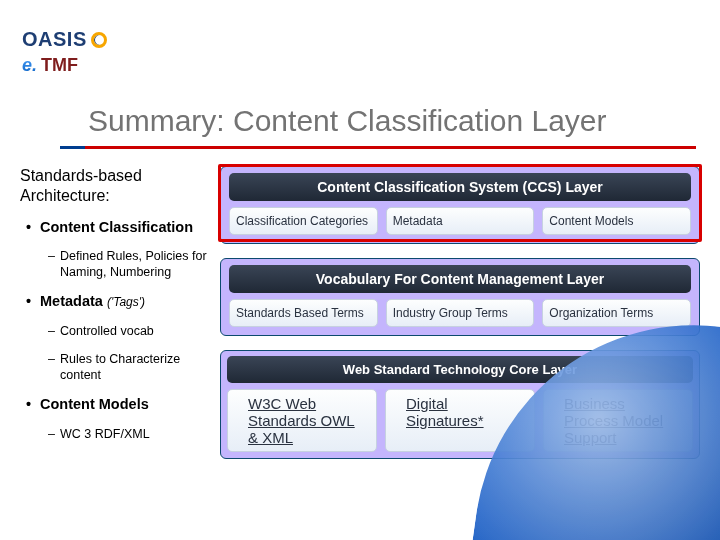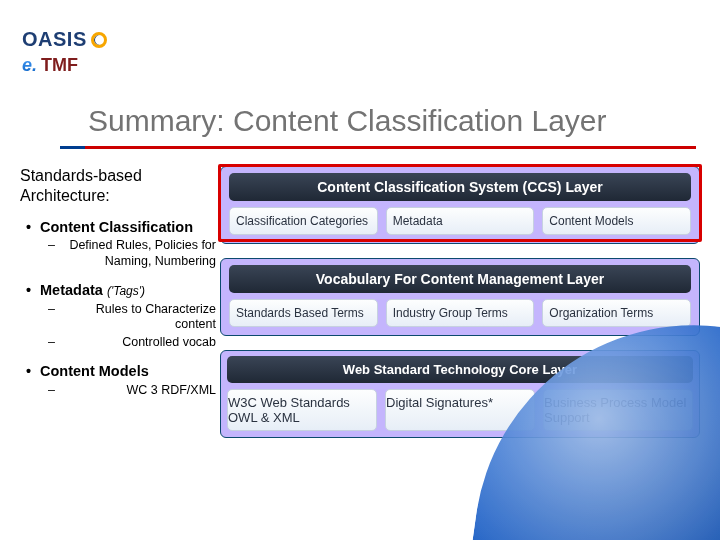--- a/index.html
+++ b/index.html
@@ -22,34 +22,34 @@
   .title-rule { margin-top:8px; height:3px; width:100%;
     background: linear-gradient(to right, #003d8f 0%, #003d8f 4%, #c00 4%, #c00 100%); }
 
   
   .left { position:absolute; top:166px; left:20px; width:196px; font-size:14px; }
   .left .hd { font-size:16px; line-height:1.25; }
   .left ul { list-style:none; }
   .left li.b1 { margin-top:12px; padding-left:20px; position:relative; font-weight:700; font-size:14.5px; line-height:1.25; }
   .left li.b1::before { content:"•"; position:absolute; left:6px; top:0; }
   .left li.b1 .note { font-weight:400; font-size:12px;font-style:italic; }
-  .left li.b2 { margin-top:2px; padding-left:40px; position:relative; font-weight:400; font-size:12.5px; line-height:1.25;text-align:right; }
+  .left li.b2 { margin-top:13px; padding-left:40px; position:relative; font-weight:400; font-size:12.5px; line-height:1.25; }
   .left li.b2::before { content:"–"; position:absolute; left:28px; top:0; }
 
   
   .diagram { position:absolute; top:166px; left:220px; width:480px; }
   .layer { border:1px solid #0c4a6e; border-radius:6px; padding:6px 8px 8px; margin-bottom:14px;
     background:#c4b5fd; }
   .layer-title { margin:0 auto 6px; text-align:center; font-weight:700; font-size:14px; color:#fff;
     background:linear-gradient(#3a4556,#1f2835); border-radius:5px; padding:6px 8px; }
   .subrow { display:flex; gap:8px; }
   .pill { flex:1; text-align:left; font-size:12px; padding:6px 6px; border-radius:5px;
     background:linear-gradient(#fdfefe,#e7eef7); border:1px solid #c6d1e0; color:#2a3240; }
   .layer.small .layer-title { font-size:13px; }
-  .layer.small .pill { font-size:13px; padding:5px 0; }
+  .layer.small .pill { font-size:15px; padding:5px 20px;text-decoration:underline; }
   .layer.tight { padding:5px 6px 6px; }
 
   
   .highlight { position:absolute; border:3px solid #d80000; border-radius:2px; pointer-events:none; }
 
   
   .corner { position:absolute; right:-120px; bottom:-140px; width:360px; height:360px;
     background: radial-gradient(circle at 30% 30%, rgba(255,255,255,.6), rgba(0,70,170,0) 55%),
                 linear-gradient(135deg, #0a5bd6, #003a93);
     transform: rotate(8deg); border-top-left-radius:220px; opacity:.92; }
@@ -80,22 +80,22 @@
     <ul>
       <li class="b1">
         <span>Content Classification</span>
       </li>
       <li class="b2">Defined Rules, Policies for Naming, Numbering</li>
 
       <li class="b1">
         <span>Metadata</span>
         <span class="note">('Tags')</span>
       </li>
+      <li class="b2">Controlled vocab</li>
       <li class="b2">Rules to Characterize content</li>
-      <li class="b2">Controlled vocab</li>
 
       <li class="b1">
         <span>Content Models</span>
       </li>
       <li class="b2">WC 3 RDF/XML</li>
     </ul>
   </div>
 
   <div class="diagram">
     <div class="layer">

